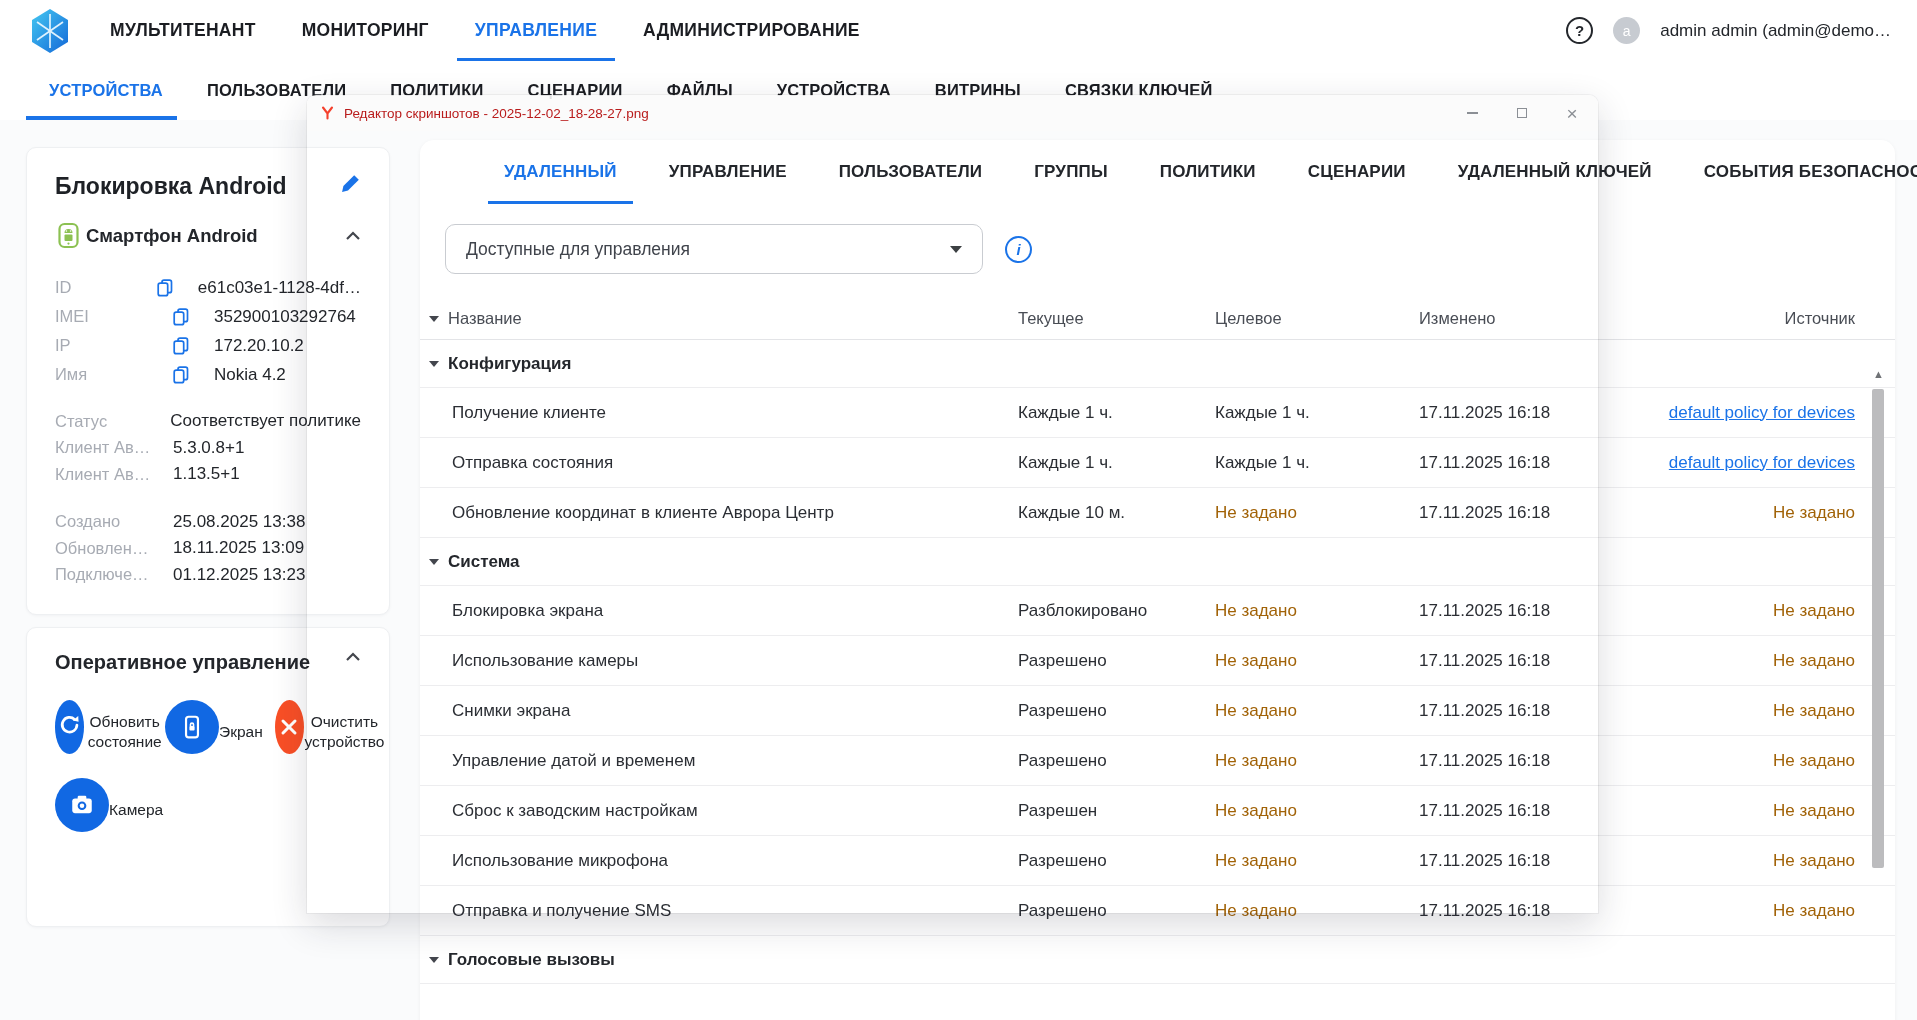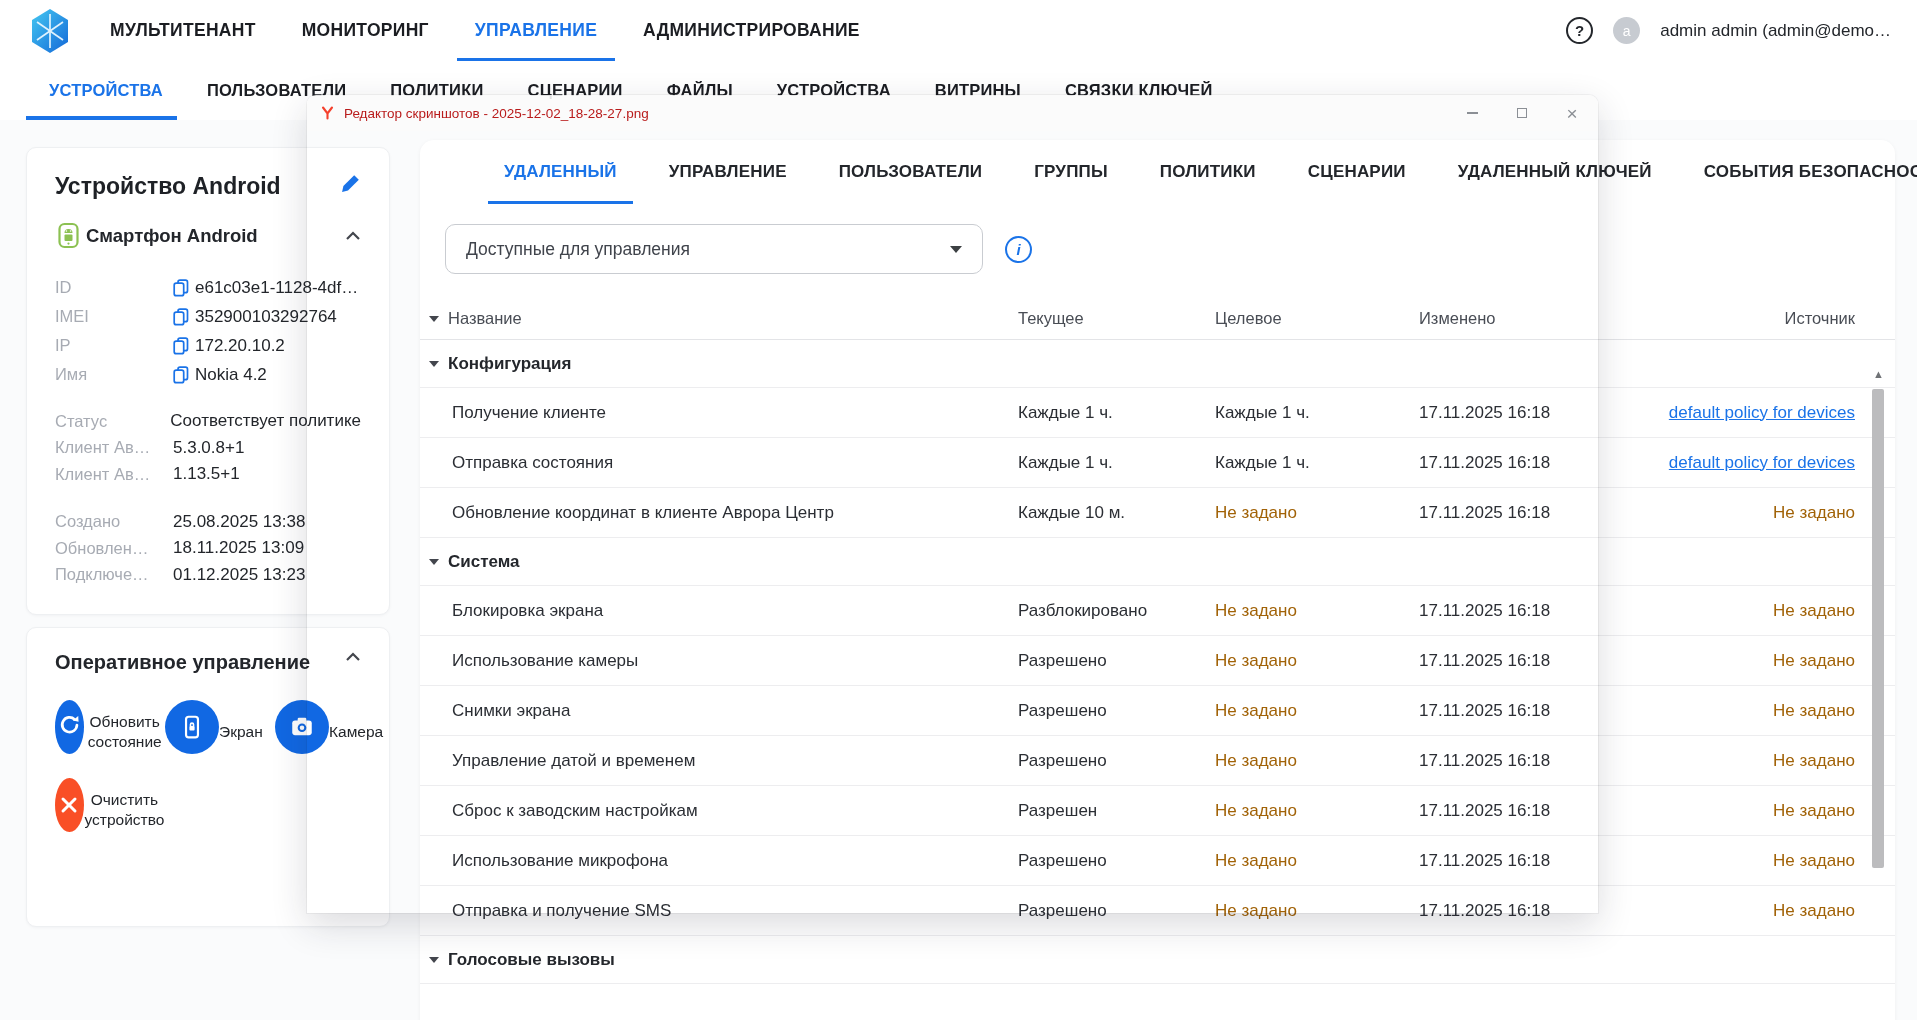--- a/index.html
+++ b/index.html
@@ -40,21 +40,21 @@
     box-shadow:0 1px 3px rgba(20,20,40,.04); }
   .device-card { position:absolute; left:26px; top:27px; width:364px; padding:25px 28px 26px 28px; }
   .card-head { display:flex; align-items:flex-start; justify-content:space-between; }
   .card-title { font-size:23px; font-weight:700; color:#1e2126; }
   .icon-btn { cursor:pointer; background:none; border:none; display:flex; align-items:center; }
   .device-row { display:flex; align-items:center; margin-top:22px; }
   .device-name { font-size:18.5px; font-weight:700; margin-left:4px; flex:1; }
   .kv-group { margin-top:24px; }
   .kv { display:flex; align-items:center; min-height:29px; }
   .kv-label { width:118px; font-size:16.5px; color:#a7abb3; white-space:nowrap; overflow:hidden; }
-  .kv-value { font-size:17px; color:#23262b; display:flex; align-items:center; gap:6px; white-space:nowrap; }
+  .kv-value { font-size:17px; color:#23262b; display:flex; align-items:center; gap:25px; white-space:nowrap; }
   .kv-plain { min-height:26.5px; }
   .copy-icon { cursor:pointer; display:inline-flex; }
 
   
   .quick-card { position:absolute; left:26px; top:507px; width:364px; height:300px; padding:23px 28px; }
   .quick-title { font-size:20px; font-weight:700; }
   .actions-grid { margin-top:26px; display:grid; grid-template-columns:repeat(3,110px); row-gap:24px; justify-items:center; }
   .action { display:flex; flex-direction:row; align-items:center; width:110px; cursor:pointer; }
   .action-circle { width:54px; height:54px; border-radius:50%; background:#1168e3;
     display:flex; align-items:center; justify-content:center; }
@@ -159,21 +159,21 @@
   <div class="subnav-item">ФАЙЛЫ</div>
   <div class="subnav-item">УСТРОЙСТВА</div>
   <div class="subnav-item">ВИТРИНЫ</div>
   <div class="subnav-item">СВЯЗКИ КЛЮЧЕЙ</div>
 </div>
 
 <div class="page">
 
   <div class="card device-card">
     <div class="card-head">
-      <div class="card-title">Устройство Android</div>
+      <div class="card-title">Блокировка Android</div>
       <button class="icon-btn">
         <svg width="20" height="20" viewBox="0 0 20 20">
           <path d="M13.2 2.2 l4.6 4.6 L7 17.6 l-5.9 1.3 1.3 -5.9 Z" fill="#1a73e8"></path>
         </svg>
       </button>
     </div>
     <div class="device-row">
       <svg width="27" height="27" viewBox="0 0 27 27">
         <rect x="4.5" y="2" width="18" height="23" rx="5" fill="none" stroke="#8cc152" stroke-width="2.2"></rect>
         <path d="M9.5 11 a4 4 0 0 1 8 0 z" fill="#8cc152"></path>
@@ -295,40 +295,40 @@
         <div class="action-circle">
           <svg width="26" height="26" viewBox="0 0 24 24">
             <rect x="6.5" y="2.5" width="11" height="19" rx="2.4" fill="none" stroke="#fff" stroke-width="2"></rect>
             <path d="M10.6 11 v-1.2 a1.4 1.4 0 0 1 2.8 0 V11" fill="none" stroke="#fff" stroke-width="1.5"></path>
             <rect x="9.6" y="11" width="4.8" height="4.2" rx=".8" fill="#fff"></rect>
           </svg>
         </div>
         <div class="action-label">Экран</div>
       </div>
       <div class="action">
+        <div class="action-circle wipe">
+          <svg width="24" height="24" viewBox="0 0 24 24">
+            <g stroke="#fff" stroke-width="3" stroke-linecap="round">
+              <line x1="6" y1="6" x2="18" y2="18"></line>
+              <line x1="18" y1="6" x2="6" y2="18"></line>
+            </g>
+          </svg>
+        </div>
+        <div class="action-label">Очистить устройство</div>
+      </div>
+      <div class="action">
         <div class="action-circle">
           <svg width="26" height="26" viewBox="0 0 24 24">
             <rect x="8" y="3.5" width="8" height="5" rx="1.2" fill="#fff"></rect>
             <rect x="3" y="6" width="18" height="13.5" rx="2.6" fill="#fff"></rect>
             <circle cx="12" cy="12.7" r="4" fill="#1168e3"></circle>
             <circle cx="12" cy="12.7" r="2.1" fill="#fff"></circle>
           </svg>
         </div>
         <div class="action-label">Камера</div>
-      </div>
-      <div class="action">
-        <div class="action-circle wipe">
-          <svg width="24" height="24" viewBox="0 0 24 24">
-            <g stroke="#fff" stroke-width="3" stroke-linecap="round">
-              <line x1="6" y1="6" x2="18" y2="18"></line>
-              <line x1="18" y1="6" x2="6" y2="18"></line>
-            </g>
-          </svg>
-        </div>
-        <div class="action-label">Очистить устройство</div>
       </div>
     </div>
   </div>
 
   <div class="main-card">
     <div class="tabs">
       <div class="tab active">УДАЛЕННЫЙ</div>
       <div class="tab">УПРАВЛЕНИЕ</div>
       <div class="tab">ПОЛЬЗОВАТЕЛИ</div>
       <div class="tab">ГРУППЫ</div>

